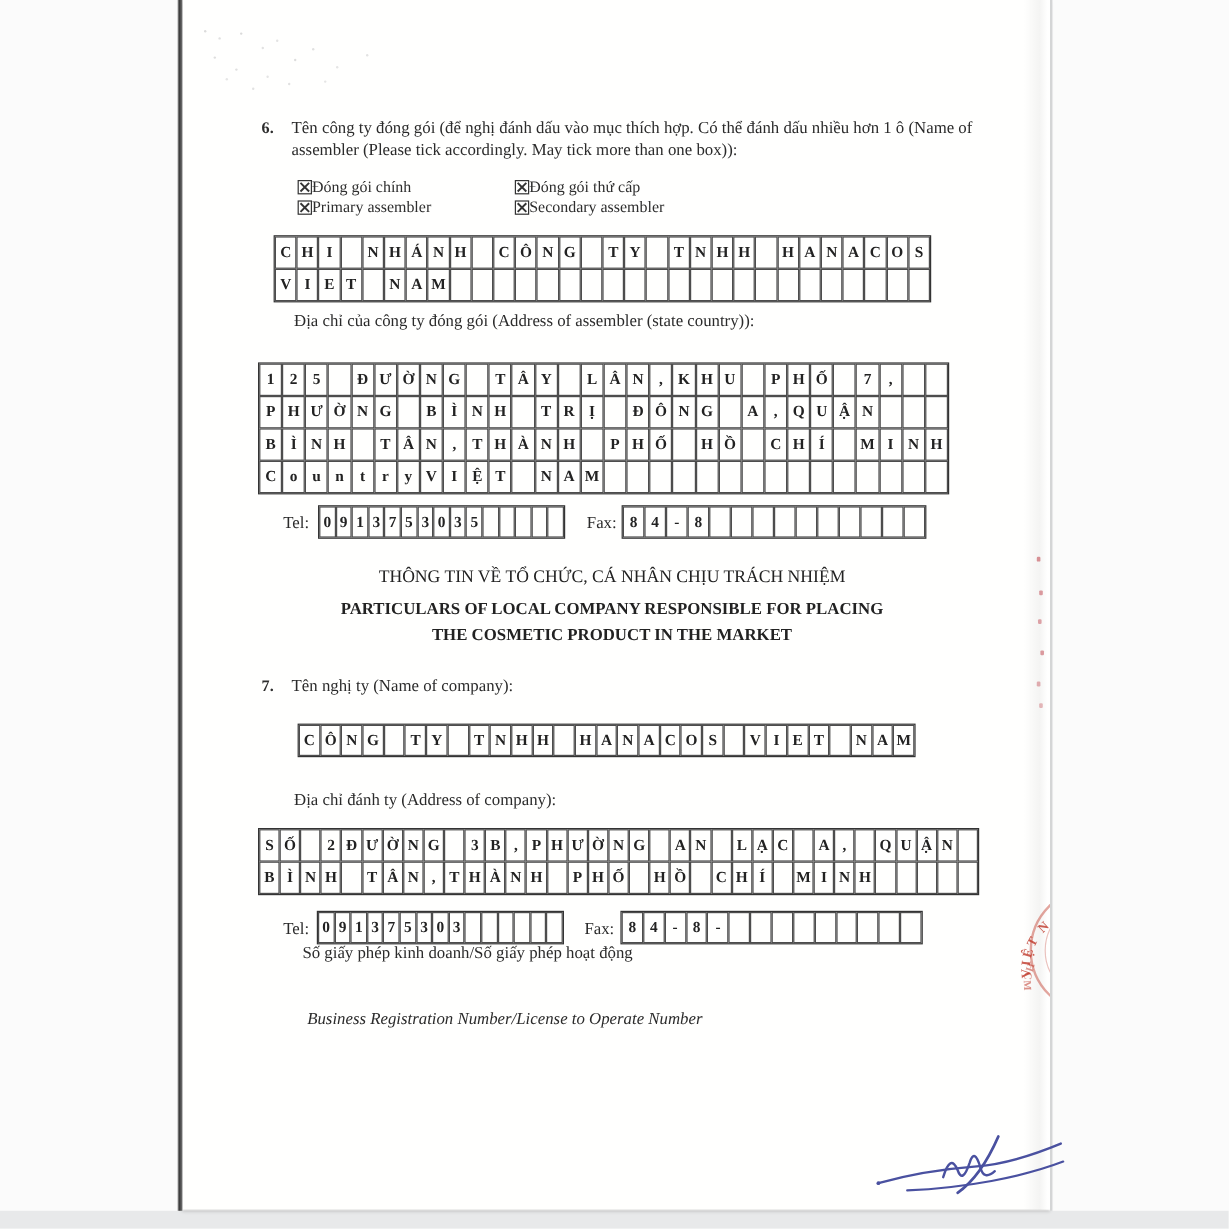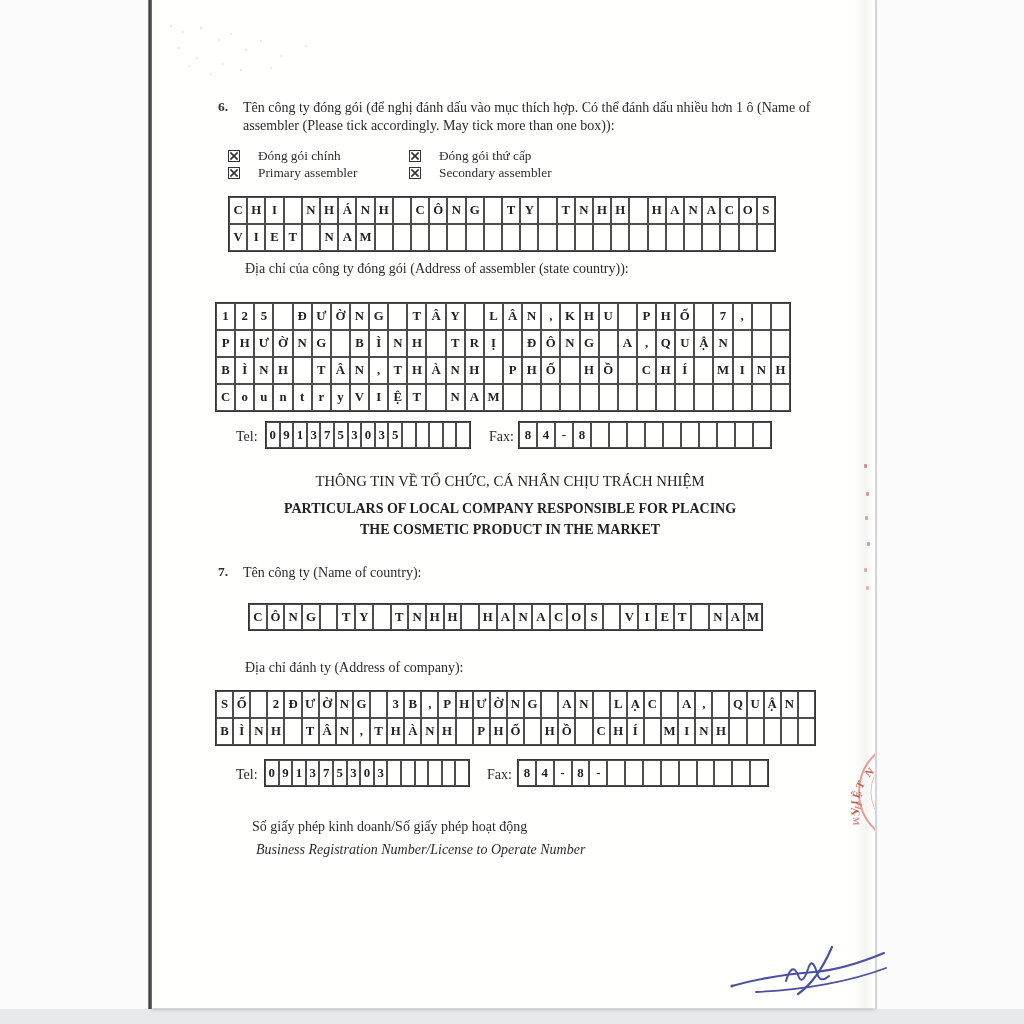--- a/index.html
+++ b/index.html
@@ -37,21 +37,21 @@
   }
   
   .abs { position:absolute; }
   .txt { font-size:14px; line-height:1.32; color:#2b2b2b; }
   .num { font-weight:bold; font-size:13.5px; }
   
   .cb-group {
     position:absolute; left:228px; top:148px;
     display:grid; grid-template-columns:181px auto; row-gap:1px;
   }
-  .cb-item { display:flex; align-items:center; gap:18px; font-size:13.3px; }
+  .cb-item { display:flex; align-items:center; gap:0; font-size:13.3px;margin-left:20px; }
   .cb {
     width:12px; height:12px; border:1.4px solid #333; display:inline-block; flex:0 0 auto;
   }
   .cb svg { width:100%; height:100%; display:block; }
   .cb line { stroke:#333; stroke-width:1.6; }
   
   .grid {
     position:absolute;
     display:grid;
     grid-template-columns:repeat(var(--cols), 1fr);
@@ -363,21 +363,21 @@
   <div class="heading-vi">
     <div>THÔNG TIN VỀ TỔ CHỨC, CÁ NHÂN CHỊU TRÁCH NHIỆM</div>
   </div>
   <div class="heading-en">
     <div>PARTICULARS OF LOCAL COMPANY RESPONSIBLE FOR PLACING</div>
     <div>THE COSMETIC PRODUCT IN THE MARKET</div>
   </div>
 </div>
 
 <div class="abs num" style="left:218px; top:564px;">7.</div>
-<div class="abs txt" style="left:243px; top:564px;">Tên công ty (Name of country):</div>
+<div class="abs txt" style="left:243px; top:564px;">Tên nghị ty (Name of company):</div>
 
 <div class="grid" style="left: 248px; top: 603px; width: 515px; height: 28px; --cols: 29;">
     <span class="cell">C</span>
     <span class="cell">Ô</span>
     <span class="cell">N</span>
     <span class="cell">G</span>
     <span class="cell"></span>
     <span class="cell">T</span>
     <span class="cell">Y</span>
     <span class="cell"></span>
@@ -508,21 +508,21 @@
     <span class="cell"></span>
     <span class="cell"></span>
     <span class="cell"></span>
     <span class="cell"></span>
     <span class="cell"></span>
     <span class="cell"></span>
     <span class="cell"></span>
     <span class="cell"></span>
   </div>
 
-<div class="abs txt" style="left:252px; top:818px;">Số giấy phép kinh doanh/Số giấy phép hoạt động</div>
+<div class="abs txt" style="left:252px; top:786px;">Số giấy phép kinh doanh/Số giấy phép hoạt động</div>
 <div class="abs txt" style="left:256px; top:841px;font-style:italic;">Business Registration Number/License to Operate Number</div>
 
 <div class="stamp-clip">
   <svg width="120" height="140" viewBox="0 0 120 140">
     <defs>
       <path id="arcTop" d="M 30 95 A 45 45 0 0 1 120 80"></path>
       <path id="arcBot" d="M 28 82 A 42 42 0 0 0 110 118"></path>
     </defs>
     <circle cx="82" cy="72" r="52" fill="none" stroke="#c0392b" stroke-width="2" opacity="0.45"></circle>
     <circle cx="82" cy="72" r="40" fill="none" stroke="#c0392b" stroke-width="1" opacity="0.3"></circle>

